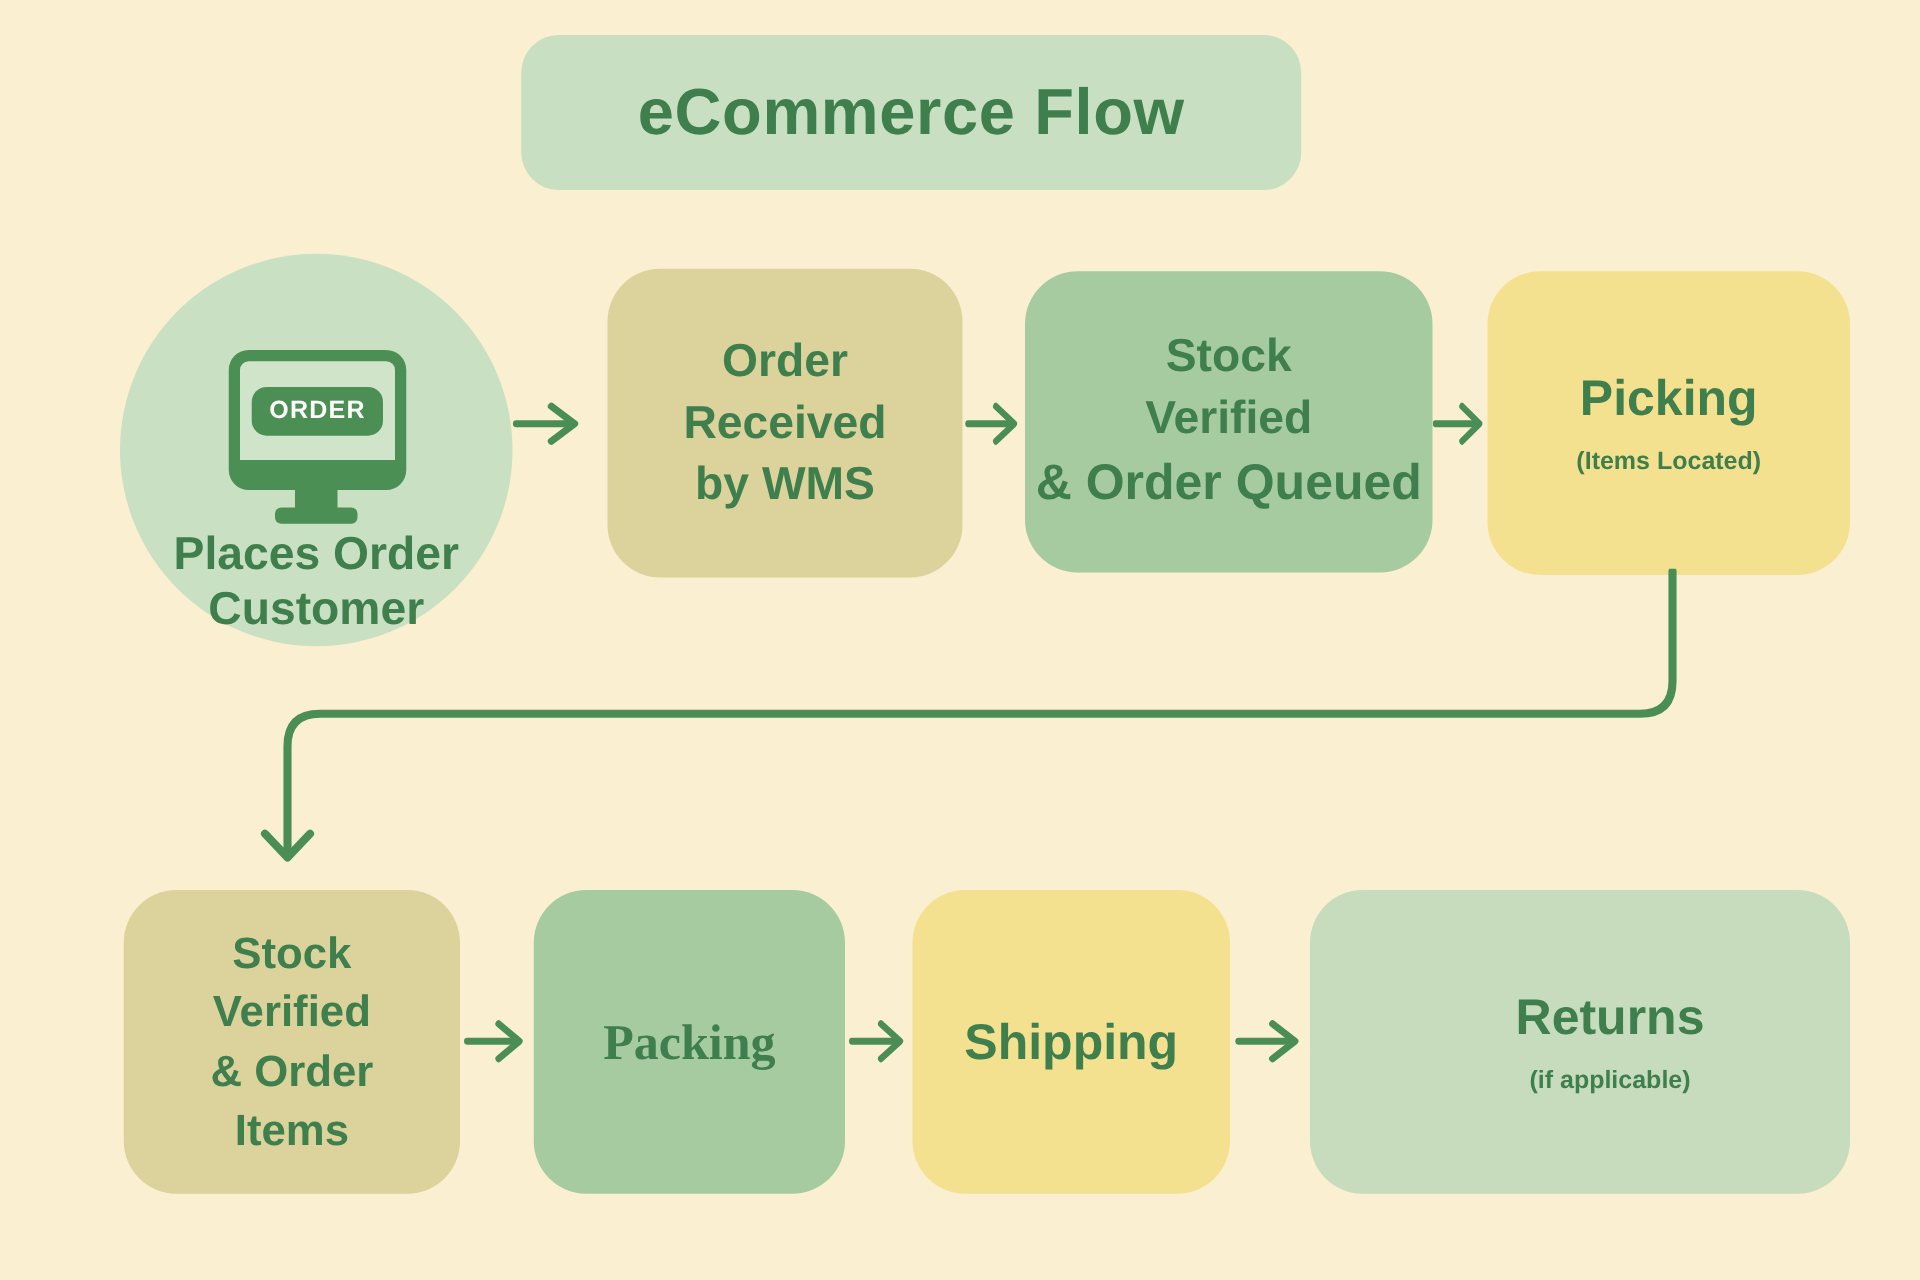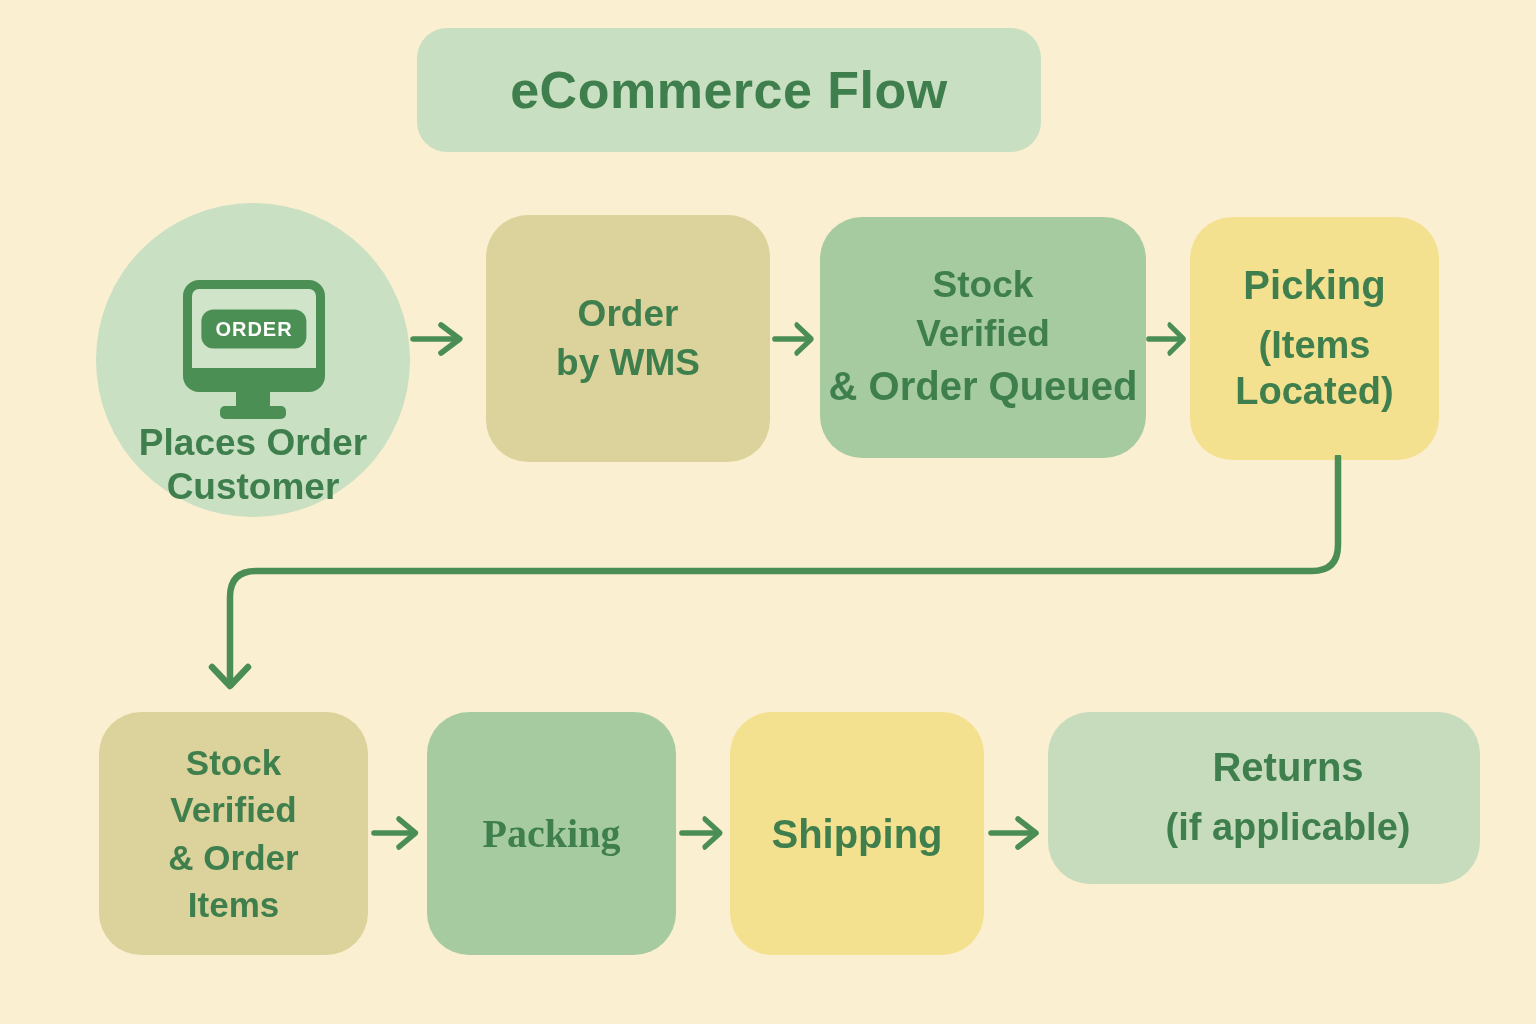--- a/index.html
+++ b/index.html
@@ -28,31 +28,31 @@
   .order-btn{position:absolute;left:50%;top:50%;transform:translate(-50%,-50%);
     background:var(--icon_green);color:var(--icon_label_white);font-size:20px;font-weight:700;
     letter-spacing:1px;padding:8px 14px;border-radius:12px;white-space:nowrap;}
   .monitor-neck{position:absolute;left:140px;top:189px;width:34px;height:16px;background:var(--icon_green);}
   .monitor-base{position:absolute;left:124px;top:203px;width:66px;height:13px;background:var(--icon_green);border-radius:5px;}
   .circle-label{position:absolute;left:-20px;top:218px;width:354px;font-size:37px;line-height:1.2;font-weight:700;}
   .circle-label span{display:block;}
 
   .box-order-received{left:486px;top:215px;width:284px;height:247px;background:var(--box_tan);}
   .box-stock-top{left:820px;top:217px;width:326px;height:241px;background:var(--box_green);}
-  .box-picking{left:1190px;top:217px;width:249px;height:243px;background:var(--box_yellow);}
+  .box-picking{left:1190px;top:217px;width:290px;height:243px;background:var(--box_yellow);}
   .box-stock-bottom{left:99px;top:712px;width:269px;height:243px;background:var(--box_tan);}
   .box-packing{left:427px;top:712px;width:249px;height:243px;background:var(--box_green);font-family:Liberation Serif, serif;}
   .box-shipping{left:730px;top:712px;width:254px;height:243px;background:var(--box_yellow);}
-  .box-returns{left:1048px;top:712px;width:432px;height:172px;background:var(--box_light_green);padding-left:48px;}
+  .box-returns{left:1048px;top:712px;width:432px;height:243px;background:var(--box_light_green);padding-left:48px;}
 
   .ln{display:block;font-size:37px;line-height:1.32;}
   .ln-sm{display:block;font-size:40px;line-height:1.4;}
   .ln-b{display:block;font-size:35px;line-height:1.35;}
   .node-title{display:block;font-size:40px;line-height:1.1;}
-  .node-sub{display:block;font-size:38px;line-height:1.2;margin-top:16px;}
+  .node-sub{display:block;font-size:20px;line-height:1.2;margin-top:16px;}
 
   .arrow{position:absolute;height:38px;}
   .arrow svg{display:block;width:100%;height:100%;}
   .a1{left:410px;top:320px;width:58px;}
   .a2{left:772px;top:320px;width:46px;}
   .a3{left:1146px;top:320px;width:44px;}
   .a4{left:371px;top:814px;width:52px;}
   .a5{left:679px;top:814px;width:48px;}
   .a6{left:988px;top:814px;width:56px;}
 
@@ -83,20 +83,21 @@
 
   <div class="arrow a1">
     <svg viewBox="0 0 56 38" preserveAspectRatio="none">
         <line class="stroke" x1="3" y1="19" x2="44" y2="19" stroke-width="5.5"></line>
         <path class="stroke" d="M30 5 L48 19 L30 33" stroke-width="5.5"></path>
       </svg>
   </div>
 
   <div class="node rounded box-order-received">
     <span class="ln">Order</span>
+    <span class="ln">Received</span>
     <span class="ln">by WMS</span>
   </div>
 
   <div class="arrow a2">
     <svg viewBox="0 0 56 38" preserveAspectRatio="none">
         <line class="stroke" x1="3" y1="19" x2="44" y2="19" stroke-width="5.5"></line>
         <path class="stroke" d="M30 5 L48 19 L30 33" stroke-width="5.5"></path>
       </svg>
   </div>
 

